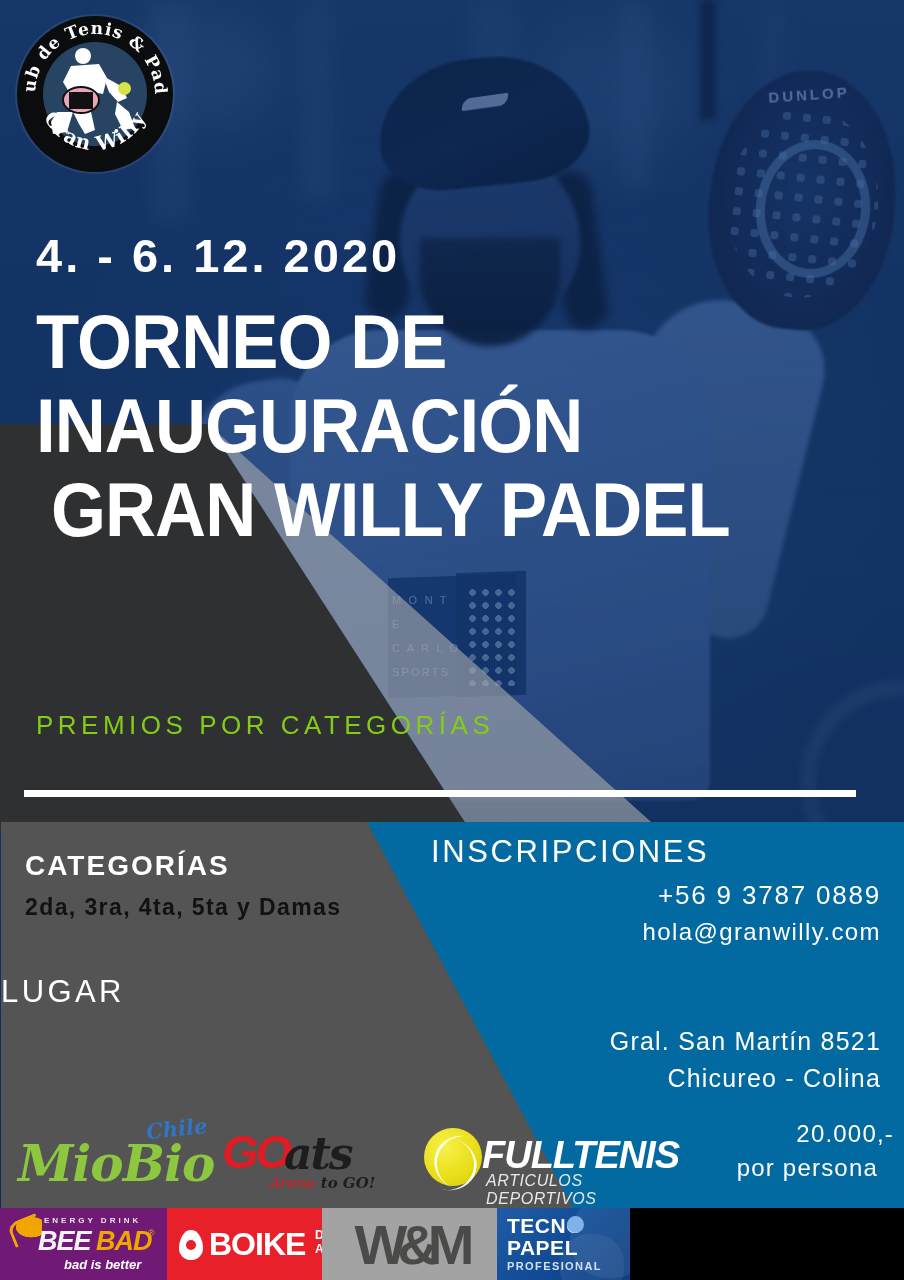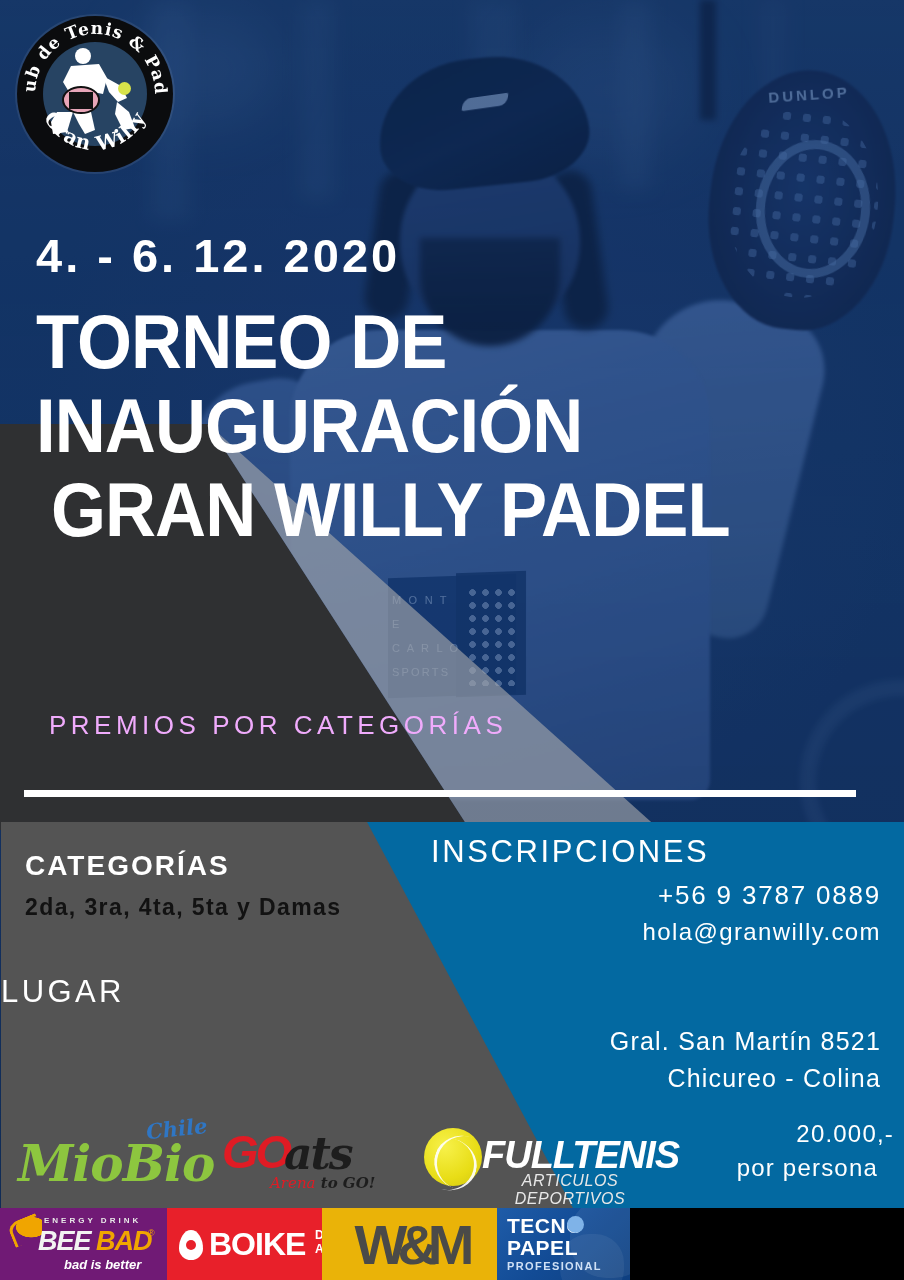--- a/index.html
+++ b/index.html
@@ -208,22 +208,22 @@
   .title{
     position:absolute;left:36px;top:300px;width:840px;
     color:#ffffff;font-weight:bold;
     font-family:"Liberation Sans",sans-serif;
     font-size:76px;line-height:84px;
     letter-spacing:-1px;
     transform:scaleX(.93);transform-origin:left top;
   }
   .title .l3{display:block;padding-left:16px;}
   .premios{
-    position:absolute;left:49px;top:710px;
-    color:#f0abfc;font-size:26px;letter-spacing:4.5px;font-weight:300;
+    position:absolute;left:36px;top:710px;
+    color:#84cc16;font-size:26px;letter-spacing:4.5px;font-weight:300;
     font-family:"Liberation Sans",sans-serif;
   }
   .rule{
     position:absolute;left:24px;top:790px;width:832px;height:7px;background:#ffffff;
   }
 
   
   .cat-title{
     position:absolute;left:24px;top:28px;
     color:#ffffff;font-size:28px;font-weight:bold;letter-spacing:2px;
@@ -307,21 +307,20 @@
     border-right:3px solid rgba(255,255,255,.9);border-radius:50%;
     transform:rotate(14deg);
   }
   .sp-full .name{
     position:absolute;left:58px;top:12px;color:#ffffff;font-size:38px;font-weight:bold;
     font-style:italic;letter-spacing:-1px;
   }
   .sp-full .sub{
     position:absolute;left:62px;top:50px;color:#e8e8e8;font-size:16px;font-style:italic;
     letter-spacing:.6px;
-    text-align:center;
   }
 
   
   .strip{position:absolute;left:0;top:1208px;width:904px;height:72px;display:flex;}
   .strip > div{position:relative;height:72px;overflow:hidden;}
   .s-beebad{width:167px;background:#701a75;}
   .s-beebad .ed{
     position:absolute;left:44px;top:8px;color:#e8e8e8;font-size:8px;letter-spacing:3px;font-weight:bold;
   }
   .s-beebad .bee{
@@ -371,21 +370,21 @@
   .s-argento .rib{
     position:absolute;left:50%;top:4px;transform:translateX(-50%);
     width:66px;height:18px;background:#d8e6f2;
     clip-path:polygon(0 0,100% 0,100% 100%,84% 72%,16% 72%,0 100%);
   }
   .s-argento .name{
     position:absolute;left:0;top:24px;width:100%;text-align:center;
     color:#d6bd86;font-size:20px;font-weight:bold;letter-spacing:.5px;
     font-family:"DejaVu Serif",serif;
   }
-  .s-wm{width:175px;background:#eab308;}
+  .s-wm{width:175px;background:#a3a3a3;}
   .s-wm .mark{
     position:absolute;left:50%;top:50%;transform:translate(-50%,-50%);
     color:#4a4a48;font-size:56px;font-weight:bold;letter-spacing:-10px;
     font-family:"Liberation Sans",sans-serif;
   }
   .s-tecno{width:133px;background:linear-gradient(135deg,#1f5ca8 0%,#124b95 50%,#0e3f80 100%);}
   .s-tecno .blob{
     position:absolute;right:-20px;top:-10px;width:80px;height:80px;border-radius:45%;
     background:rgba(255,255,255,.07);
   }

